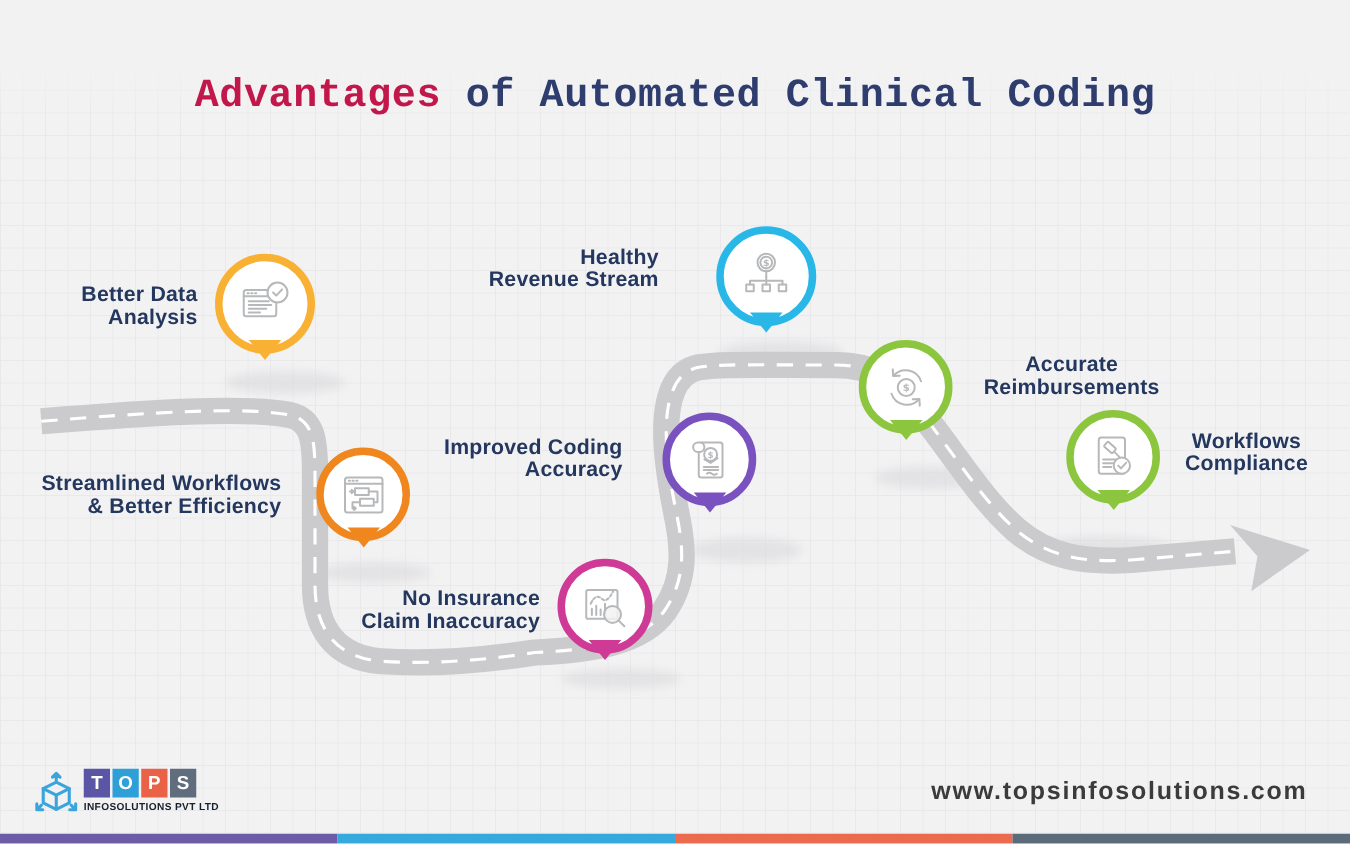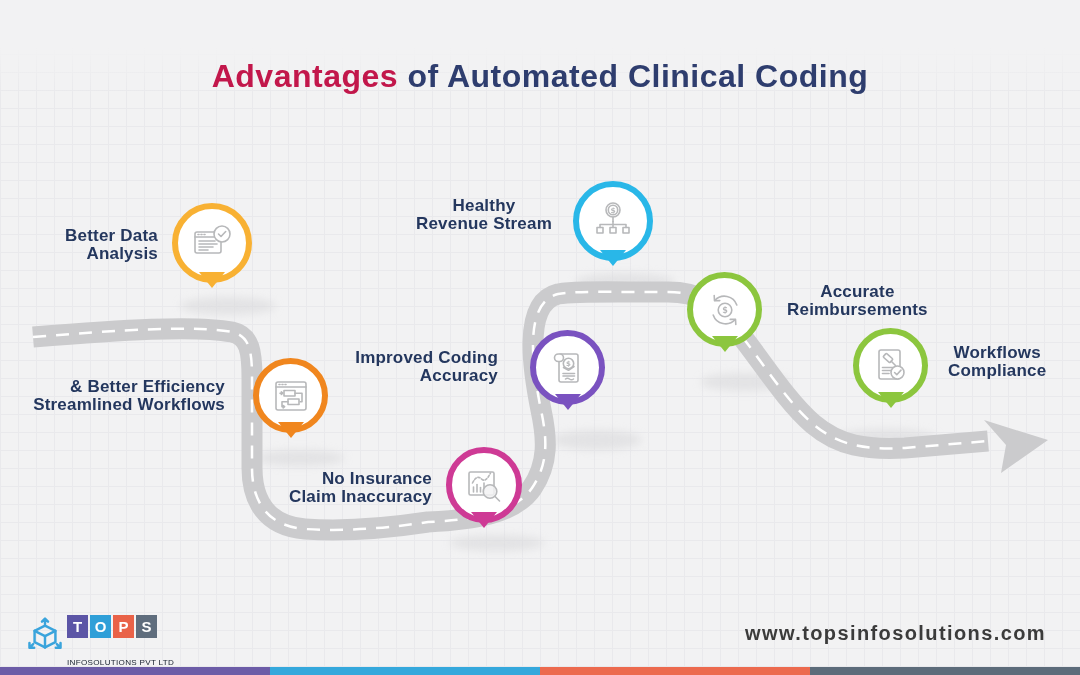--- a/index.html
+++ b/index.html
@@ -8,21 +8,21 @@
     font-family:"Liberation Sans",sans-serif;
     background-color:#f2f2f3;
     background-image:
       linear-gradient(to bottom, #f2f2f3 0px, #f2f2f3 48px, rgba(242,242,243,0) 95px),
       linear-gradient(#e9e9ec 1px, transparent 1px),
       linear-gradient(90deg, #e9e9ec 1px, transparent 1px);
     background-size:100% 100%, 18px 18px, 18px 18px;
   }
   .title{
     position:absolute;top:58px;left:0;width:100%;margin:0;
-    text-align:center;font-size:32px;font-weight:800;letter-spacing:.5px;
+    text-align:center;font-size:32px;font-weight:800;letter-spacing:.5px;font-family:Liberation Mono, monospace;
   }
   .road{position:absolute;left:0;top:0;}
   .pin{
     position:absolute;background:#fff;border-radius:50%;
     border:6px solid #ccc;box-sizing:border-box;
     display:flex;align-items:center;justify-content:center;
   }
   .pin-tip{
     position:absolute;left:50%;top:calc(100% - 5px);transform:translateX(-50%);
     width:0;height:0;border-left:13px solid transparent;border-right:13px solid transparent;
@@ -36,21 +36,21 @@
   .ra{text-align:right;}
   .la{text-align:center;}
   .logo{position:absolute;left:27px;top:615px;display:flex;align-items:flex-start;gap:4px;}
   .logo-cube{margin-top:1px;}
   .tiles{display:flex;gap:2px;}
   .tile{
     width:21px;height:23px;display:flex;align-items:center;justify-content:center;
     color:#fff;font-weight:700;font-size:15px;background:#888;
   }
   .logo-sub{
-    font-size:8.1px;font-weight:400;color:#17202e;letter-spacing:.3px;margin-top:20px;
+    font-size:8.1px;font-weight:700;color:#17202e;letter-spacing:.3px;margin-top:3px;
   }
   .website{
     position:absolute;right:34px;top:622px;font-size:20px;font-weight:700;
     color:#3b3b3b;letter-spacing:1.4px;
   }
   .footer-bar{position:absolute;left:0;bottom:0;width:1080px;height:8px;display:flex;}
   .bar-seg{flex:1;height:8px;background:#999;}
   .icon-stroke{stroke:#b7b8ba;fill:none;stroke-width:1.6;stroke-linecap:round;stroke-linejoin:round;}
   .icon-text{fill:#b7b8ba;stroke:none;font-family:"DejaVu Sans",sans-serif;font-weight:bold;text-anchor:middle;}
 </style>
@@ -79,32 +79,32 @@
     <path id="road-path" fill="none" stroke="#cbcbcd" stroke-width="21" d="M 33 337 C 120 330 195 325 232 332 C 250 336 252 352 252 378 L 252 468 C 252 500 266 526 305 529 C 350 532 395 527 428 522 C 473 520 514 514 532 488 C 549 463 547 438 541 410 C 534 375 521 303 558 294 C 575 291 600 292 668 292 C 700 292 713 303 734 327 C 757 353 783 398 813 424 C 839 446 866 450 905 448 L 988 441"></path>
     <path id="road-centerline" fill="none" stroke="#ffffff" stroke-width="2.5" stroke-dasharray="13 10" d="M 33 337 C 120 330 195 325 232 332 C 250 336 252 352 252 378 L 252 468 C 252 500 266 526 305 529 C 350 532 395 527 428 522 C 473 520 514 514 532 488 C 549 463 547 438 541 410 C 534 375 521 303 558 294 C 575 291 600 292 668 292 C 700 292 713 303 734 327 C 757 353 783 398 813 424 C 839 446 866 450 905 448 L 988 441"></path>
     <polygon id="road-arrowhead" fill="#cbcbcd" points="984,420 1048,440 1001,473 1006,445"></polygon>
   </svg>
 
   <div class="m-label ra" style="right:922px;top:227px;">
     <span>Better Data</span>
       <span>Analysis</span>
   </div>
   <div class="m-label ra" style="right:855px;top:378px;">
-    <span>&amp; Better Efficiency</span>
-      <span>Streamlined Workflows</span>
+    <span>Streamlined Workflows</span>
+      <span>&amp; Better Efficiency</span>
   </div>
   <div class="m-label ra" style="right:582px;top:349px;">
     <span>Improved Coding</span>
       <span>Accuracy</span>
   </div>
   <div class="m-label ra" style="right:648px;top:470px;">
     <span>No Insurance</span>
       <span>Claim Inaccuracy</span>
   </div>
-  <div class="m-label ra" style="right:528px;top:197px;text-align:center;">
+  <div class="m-label ra" style="right:553px;top:197px;">
     <span>Healthy</span>
       <span>Revenue Stream</span>
   </div>
   <div class="m-label la" style="left:787px;top:283px;">
     <span>Accurate</span>
       <span>Reimbursements</span>
   </div>
   <div class="m-label la" style="left:948px;top:344px;">
     <span>Workflows</span>
       <span>Compliance</span>

